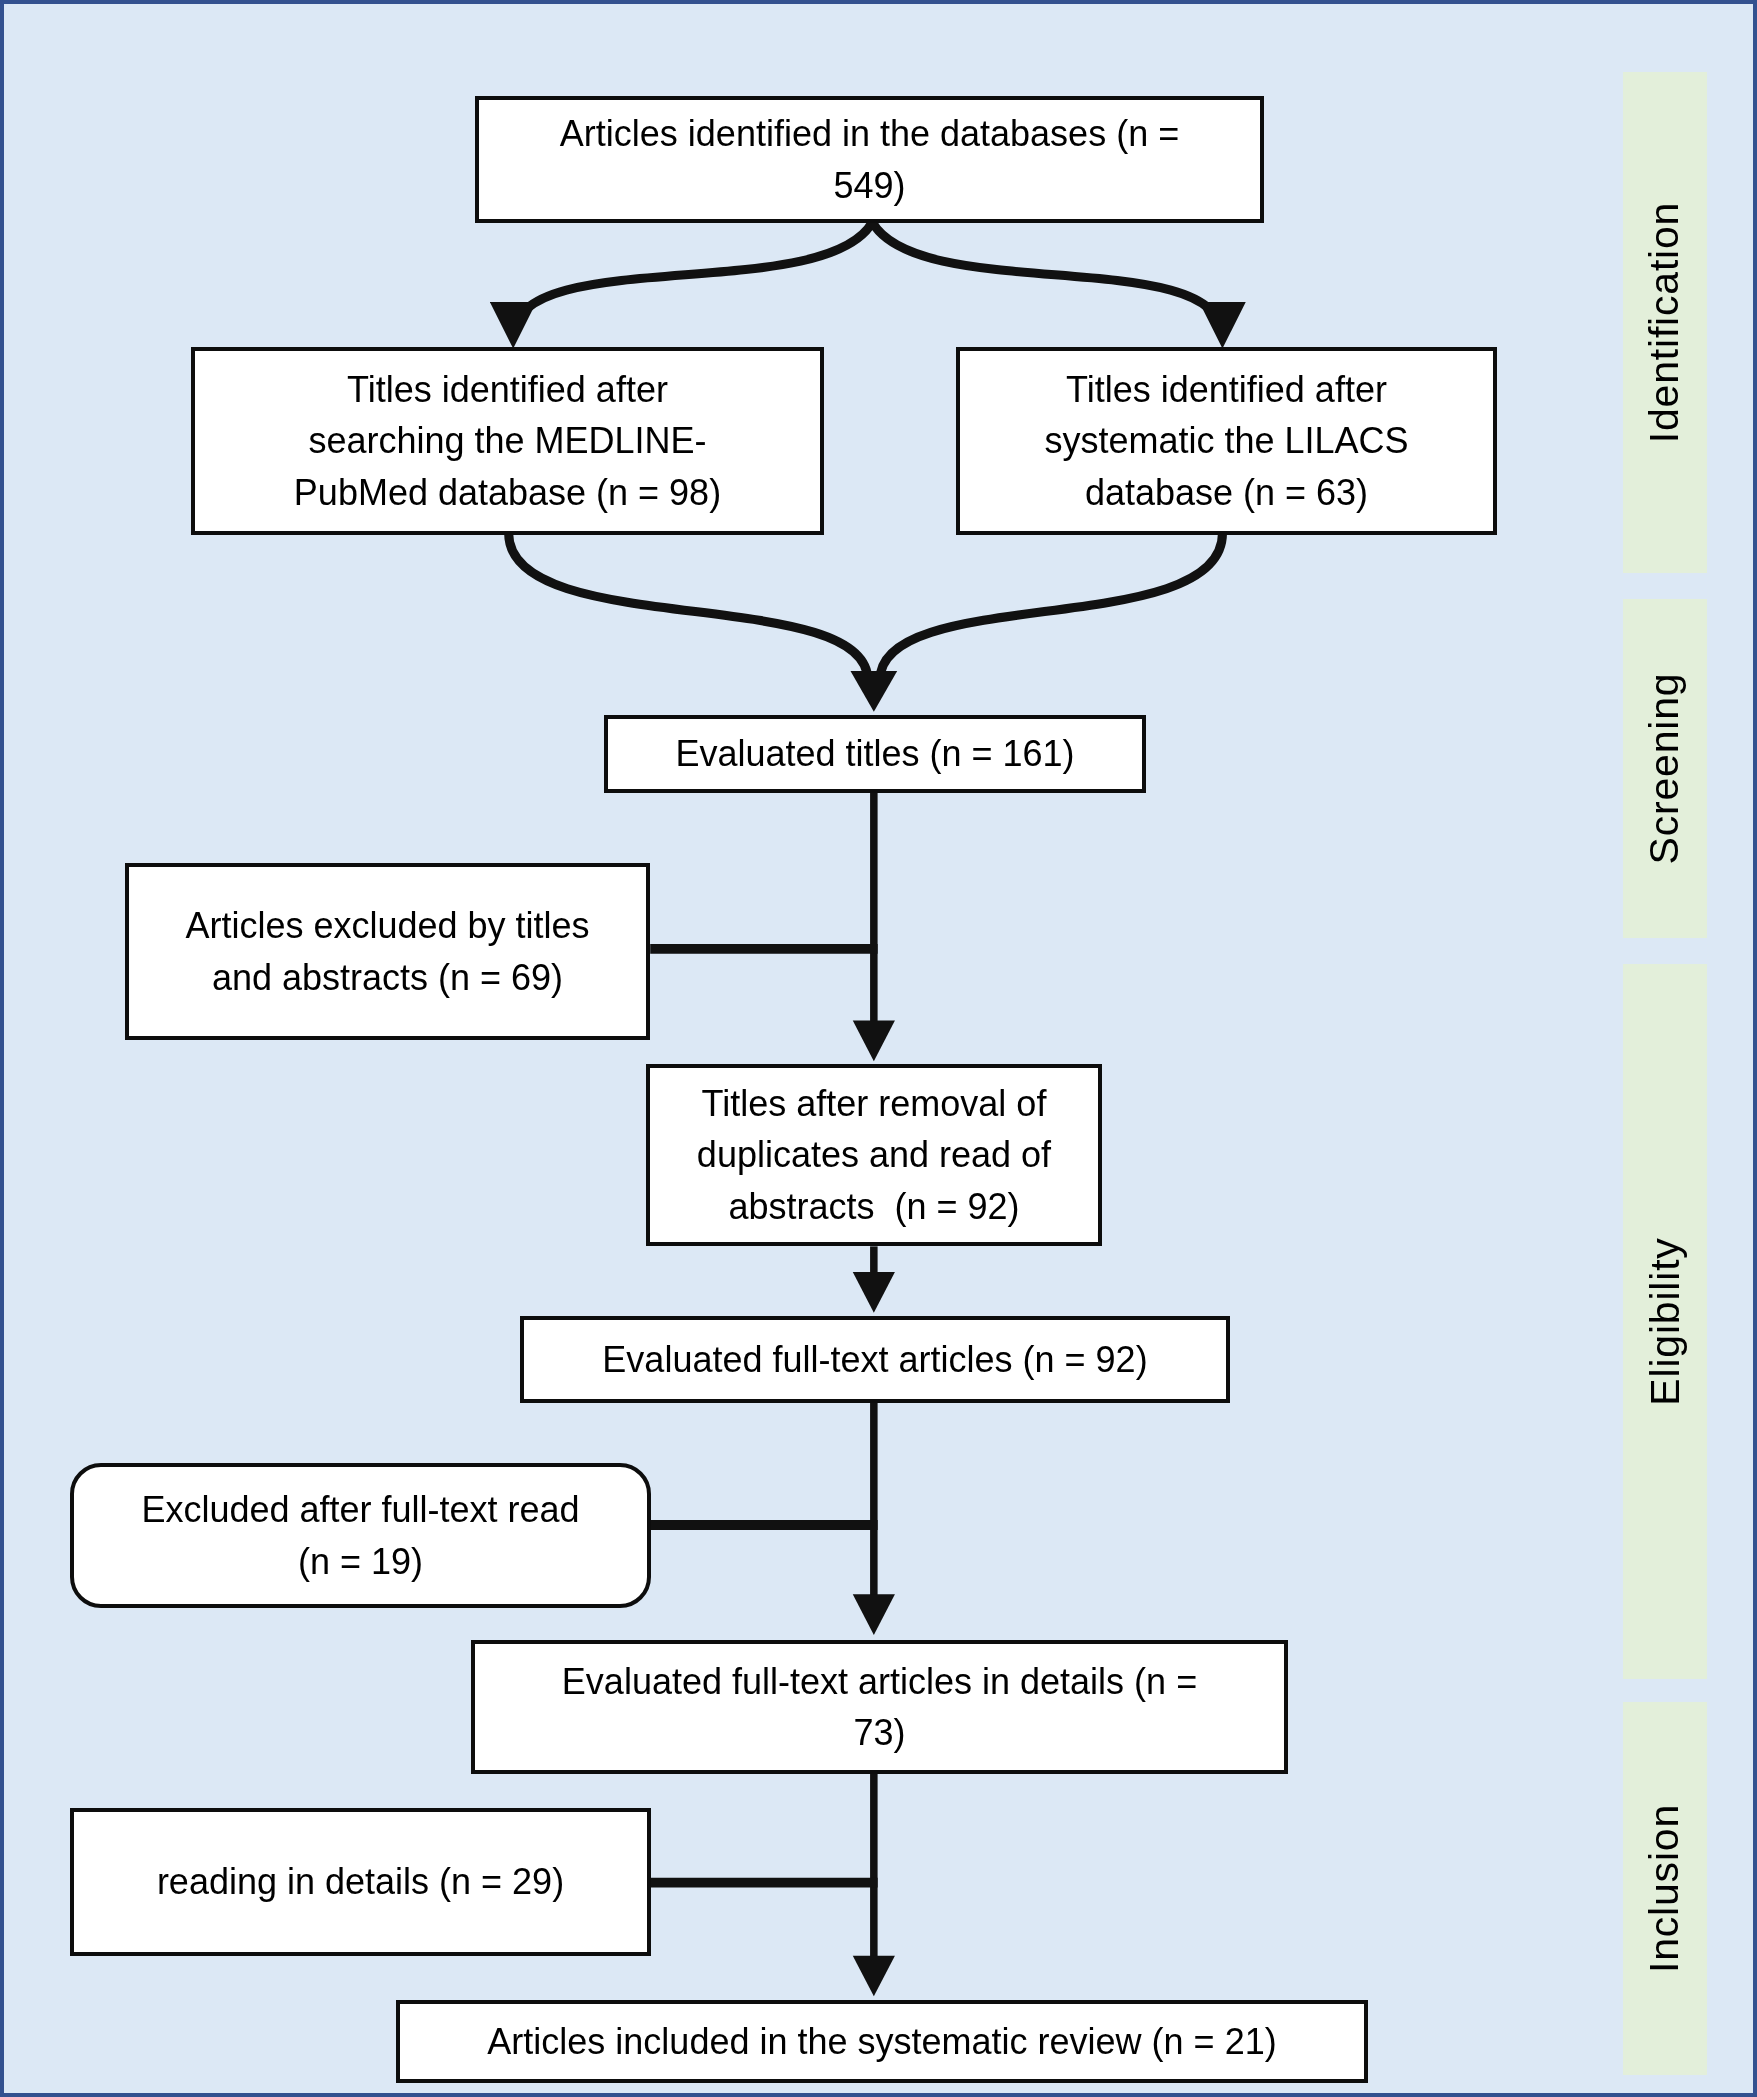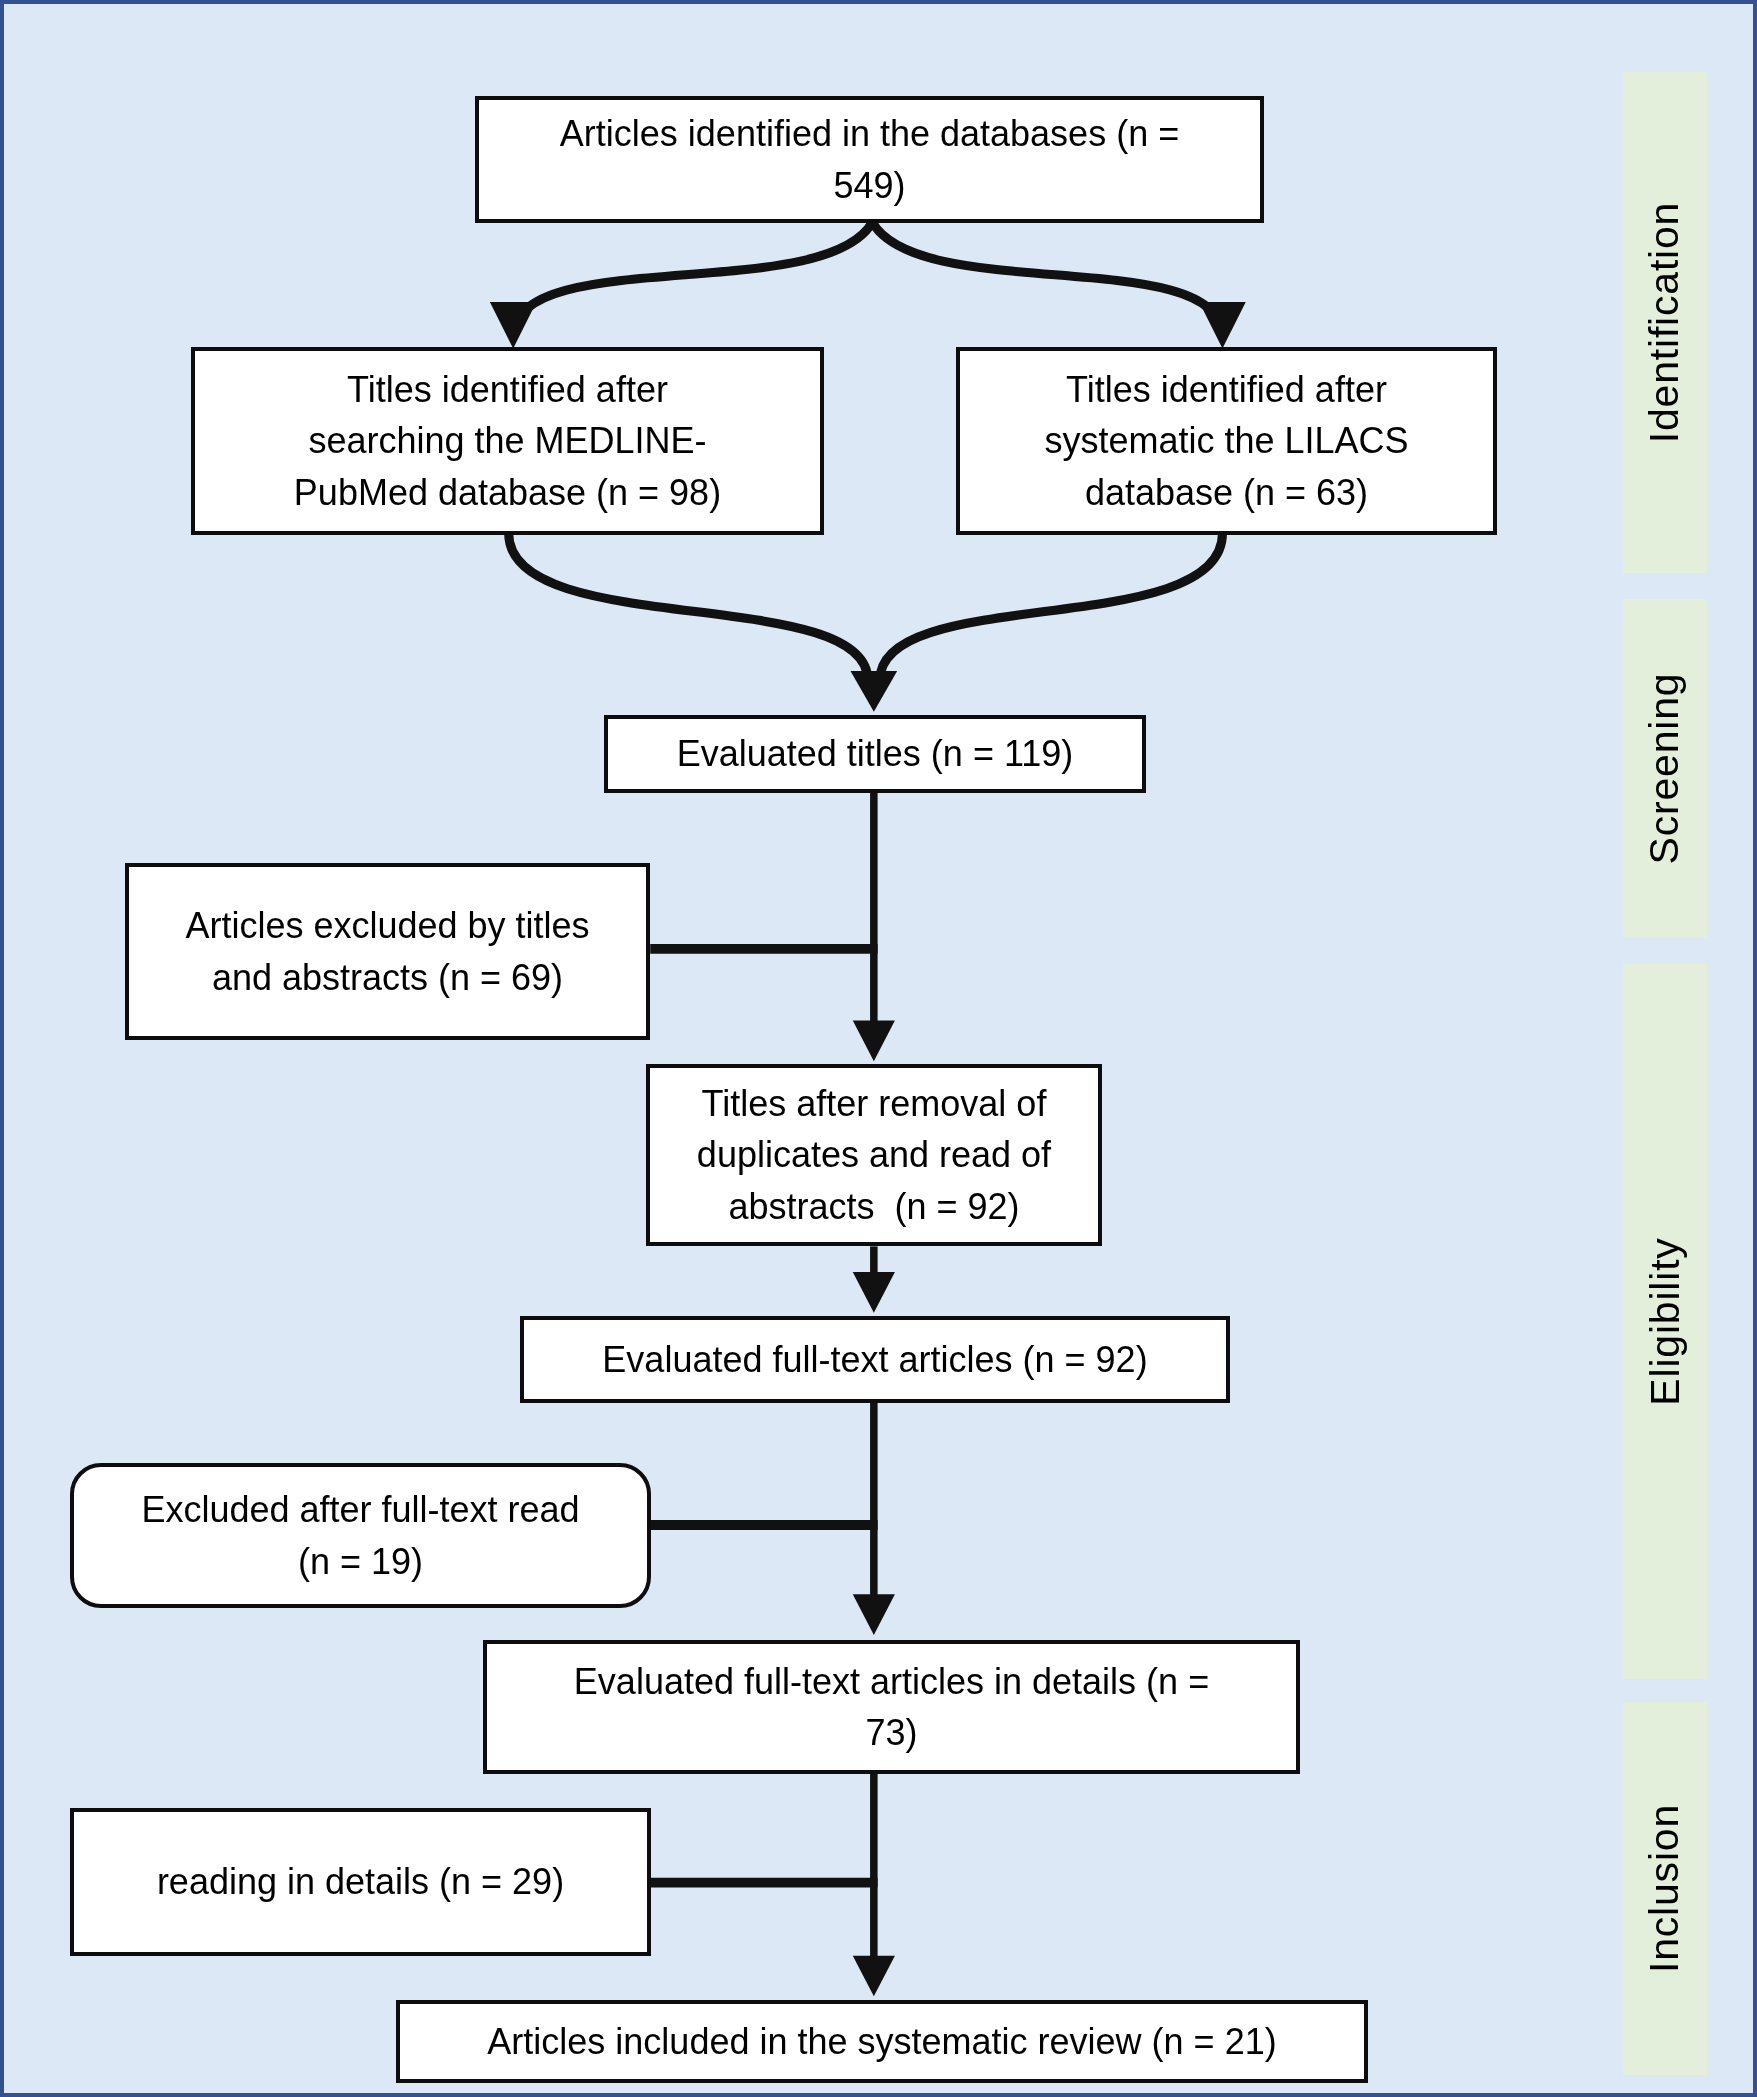--- a/index.html
+++ b/index.html
@@ -35,21 +35,21 @@
   }
   .bl{white-space:pre-wrap;}
   #box-identified         {left:471px; top:92px;  width:789px; height:127px;}
   #box-medline            {left:187px; top:343px;  width:633px;  height:188px;}
   #box-lilacs             {left:952px;top:343px;  width:541px;  height:188px;}
   #box-evaluated-titles   {left:600px; top:711px;  width:542px;  height:78px;}
   #box-excluded-titles    {left:121px; top:859px; width:525px;  height:177px;}
   #box-after-removal      {left:642px; top:1060px; width:456px;  height:182px;}
   #box-evaluated-fulltext {left:516px; top:1312px; width:710px;  height:87px;}
   #box-excluded-fulltext  {left:66px;  top:1459px; width:581px;  height:145px;border-radius:31px;}
-  #box-evaluated-details  {left:467px; top:1636px; width:817px; height:134px;margin-left:12px;}
+  #box-evaluated-details  {left:467px; top:1636px; width:817px; height:134px;}
   #box-excluded-details   {left:66px;  top:1804px; width:581px;  height:148px;}
   #box-included           {left:392px; top:1996px; width:972px; height:83px;}
 </style>
 </head>
 <body>
 
 <div class="canvas">
 
   <svg class="overlay" width="1757" height="2097" viewBox="0 0 2333 2785">
     <defs>
@@ -105,21 +105,21 @@
     <div class="bl">PubMed database (n = 98)</div>
   </div>
 
   <div class="box" id="box-lilacs">
     <div class="bl">Titles identified after</div>
     <div class="bl">systematic the LILACS</div>
     <div class="bl">database (n = 63)</div>
   </div>
 
   <div class="box" id="box-evaluated-titles">
-    <div class="bl">Evaluated titles (n = 119)</div>
+    <div class="bl">Evaluated titles (n = 161)</div>
   </div>
 
   <div class="box" id="box-excluded-titles">
     <div class="bl">Articles excluded by titles</div>
     <div class="bl">and abstracts (n = 69)</div>
   </div>
 
   <div class="box" id="box-after-removal">
     <div class="bl">Titles after removal of</div>
     <div class="bl">duplicates and read of</div>

